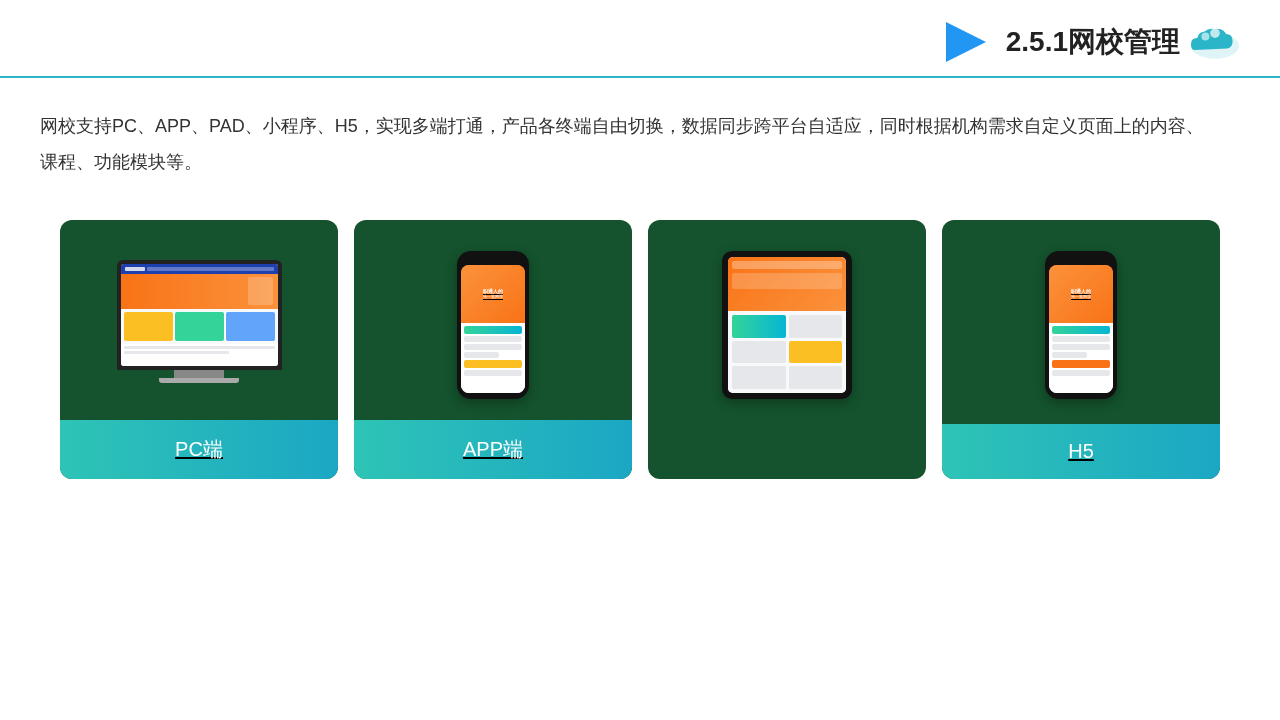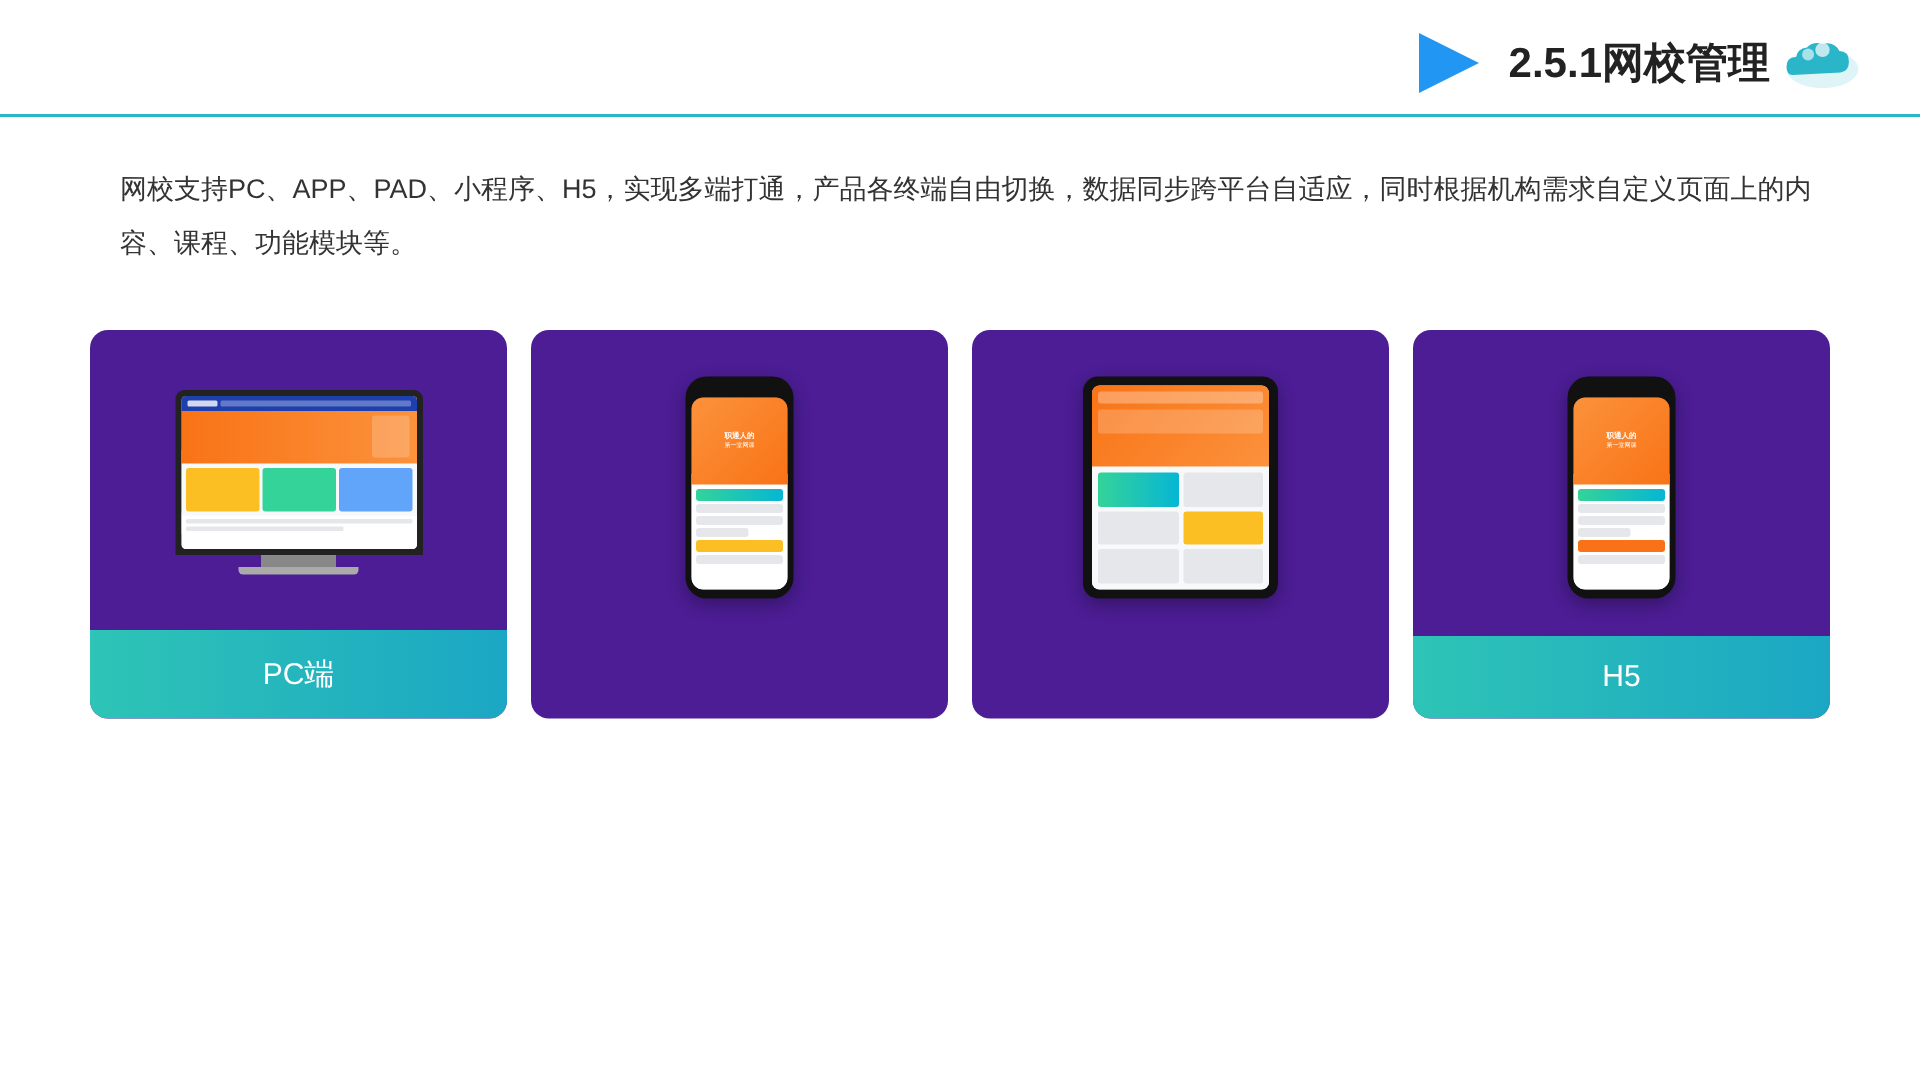--- a/index.html
+++ b/index.html
@@ -60,43 +60,44 @@
       font-size: 10px;
       color: #888;
     }
     .logo-tagline {
       font-size: 10px;
       color: #888;
     }
 
     
     .description {
-      padding: 30px 60px 10px 80px;
+      padding: 30px 60px 10px 40px;
       font-size: 18px;
       color: #333;
       line-height: 2;
     }
 
     
     .cards-container {
       display: flex;
       gap: 16px;
       padding: 30px 60px 20px 60px;
       justify-content: center;
     }
 
     .card {
       flex: 1;
-      background: #4c1d95;
+      background: #14532d;
       border-radius: 12px;
       display: flex;
       flex-direction: column;
       align-items: center;
       overflow: hidden;
       min-width: 0;
+      text-decoration: underline;
     }
 
     .card-image-area {
       width: 100%;
       height: 200px;
       display: flex;
       align-items: center;
       justify-content: center;
       padding: 20px 10px 10px;
       position: relative;
@@ -339,20 +340,21 @@
             <div class="phone-row-colored"></div>
             <div class="phone-row"></div>
             <div class="phone-row"></div>
             <div class="phone-row" style="width:60%;"></div>
             <div style="height:8px;background:#fbbf24;border-radius:2px;"></div>
             <div class="phone-row"></div>
           </div>
         </div>
       </div>
     </div>
+    <div class="card-label">APP端</div>
   </div>
 
   <div class="card">
     <div class="card-image-area">
       <div class="tablet-mockup">
         <div class="tablet-screen">
           <div class="tablet-screen-top" style="position:relative;">
             <div style="position:absolute;top:4px;left:4px;right:4px;height:8px;background:rgba(255,255,255,0.3);border-radius:2px;"></div>
             <div style="position:absolute;top:16px;left:4px;right:4px;height:16px;background:rgba(255,255,255,0.2);border-radius:2px;"></div>
           </div>

